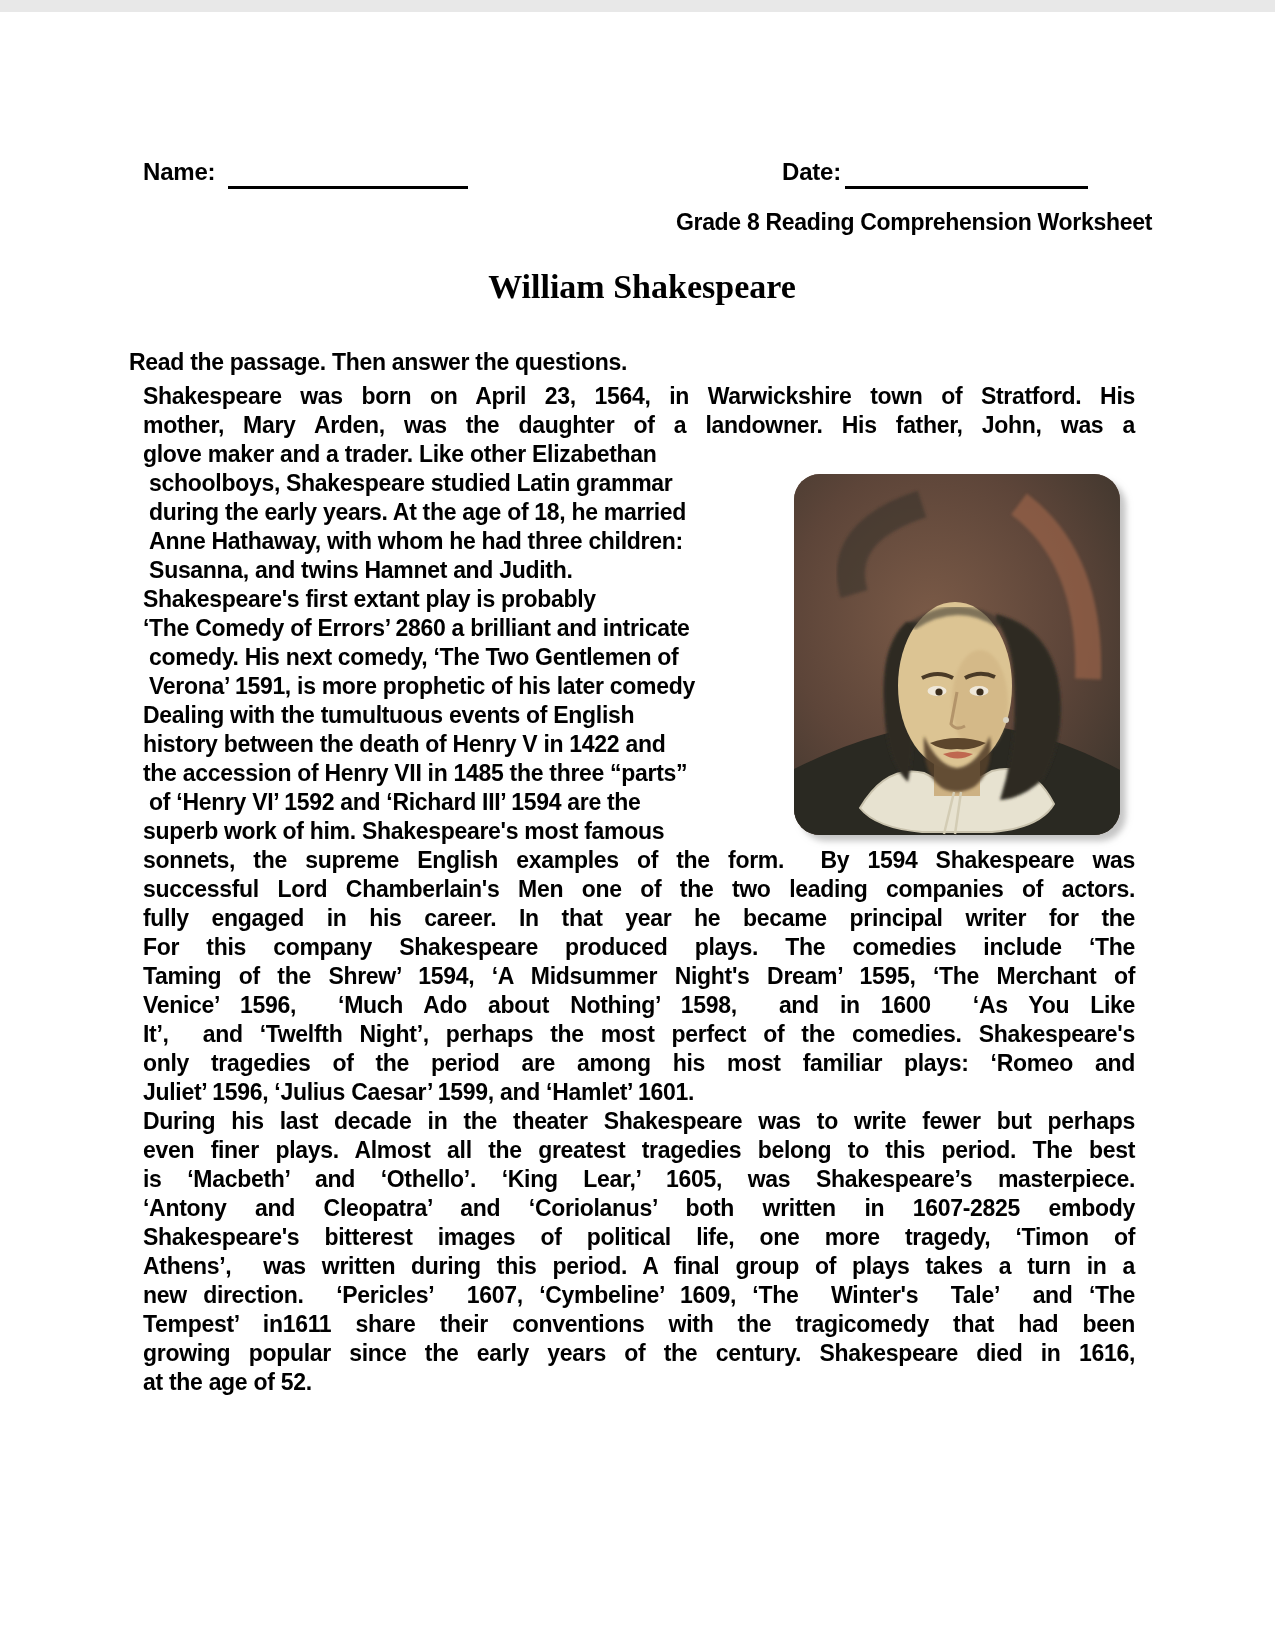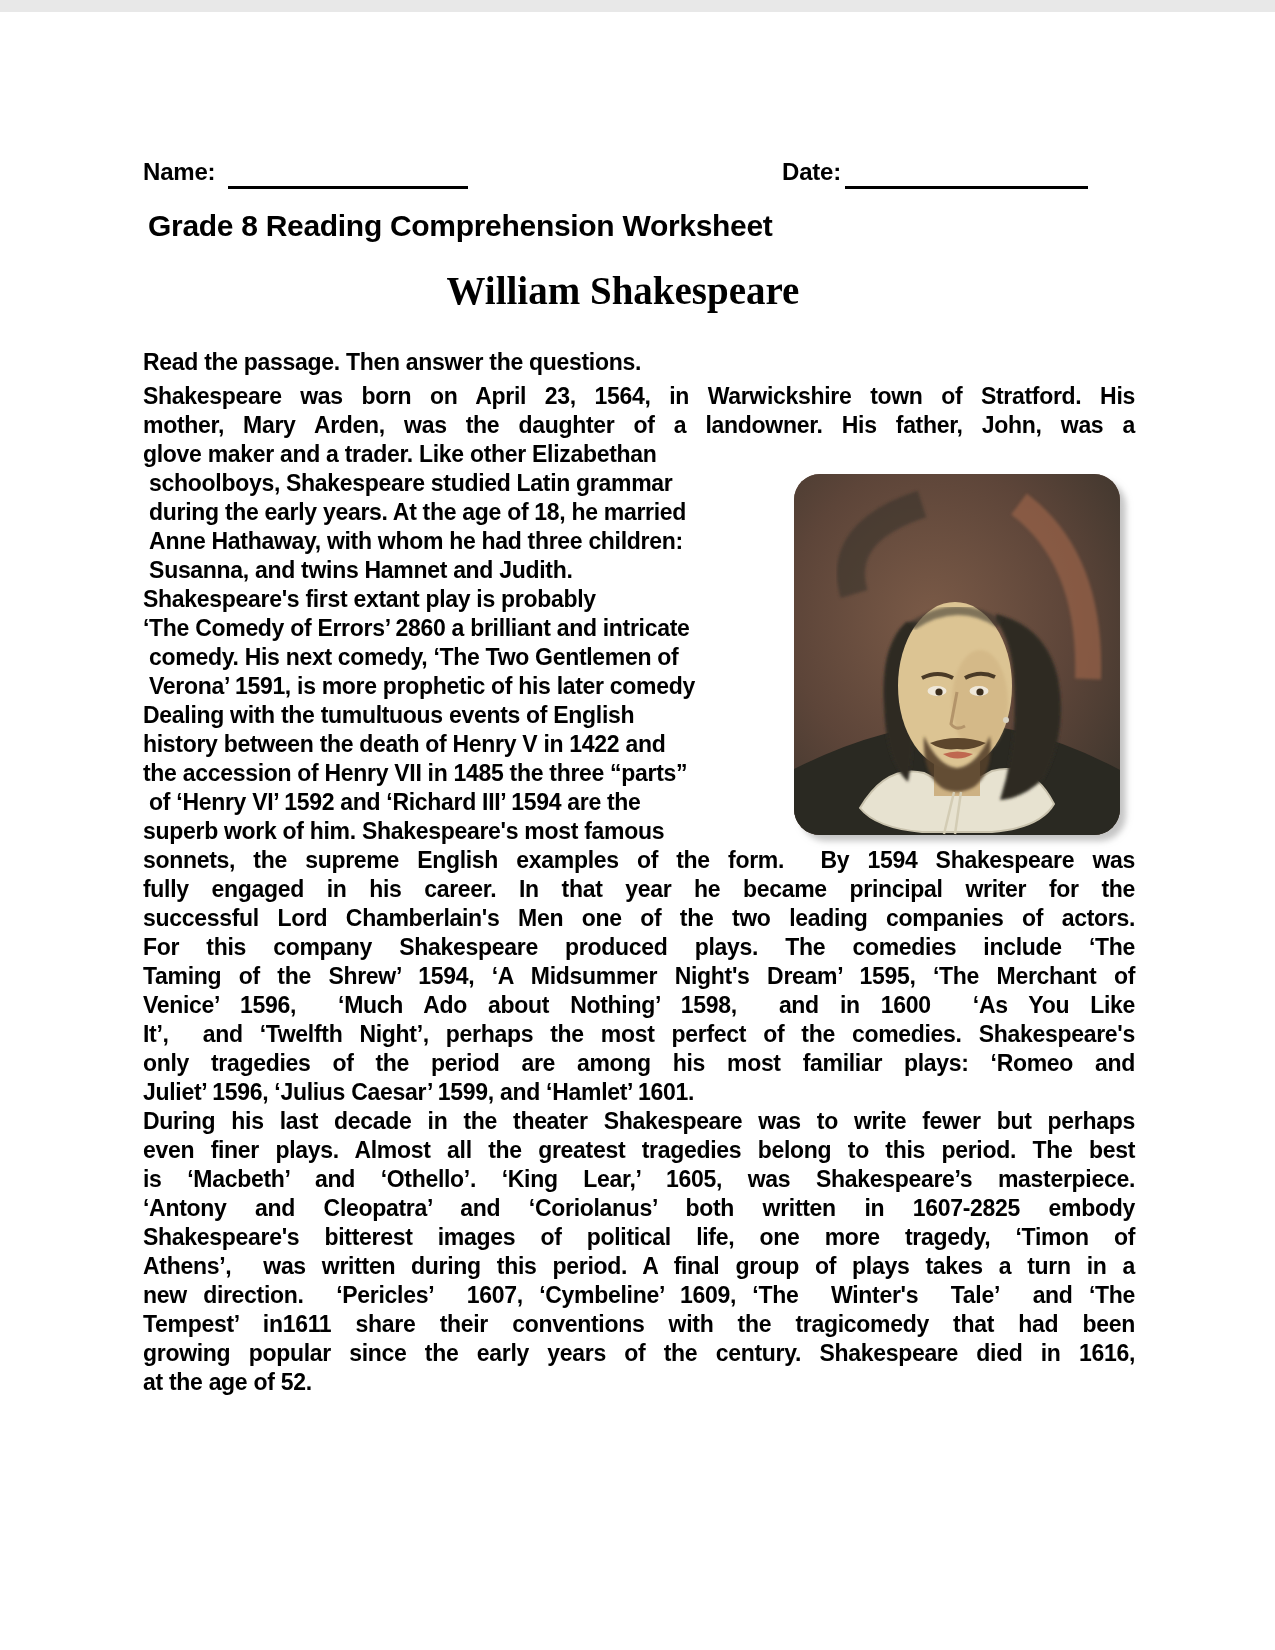--- a/index.html
+++ b/index.html
@@ -13,25 +13,25 @@
     overflow:hidden;
   }
   
   .hdr-label{position:absolute;top:146px;font-size:24px;letter-spacing:-0.2px;}
   .name-label{left:143px;}
   .date-label{left:782px;}
   .fill-line{position:absolute;top:150px;height:24px;border-bottom:3px solid #000;}
   .name-line{left:228px;width:240px;}
   .date-line{left:845px;width:243px;}
   
-  .title1{position:absolute;top:197px;left:148px;width:992px;text-align:left;
-    font-size:30px;letter-spacing:-0.3px;}
-  .title2{position:absolute;top:256px;left:127px;width:992px;text-align:center;
-    font-family:"Liberation Serif",serif;font-size:39px;}
-  .instruction{position:absolute;top:337px;left:143px;font-size:23px;letter-spacing:-0.3px;}
+  .title1{position:absolute;top:197px;left:160px;width:992px;text-align:right;
+    font-size:23px;letter-spacing:-0.3px;}
+  .title2{position:absolute;top:256px;left:146px;width:992px;text-align:center;
+    font-family:"Liberation Serif",serif;font-size:34px;}
+  .instruction{position:absolute;top:337px;left:129px;font-size:23px;letter-spacing:-0.3px;}
   
   .passage{position:absolute;top:370px;left:143px;width:992px;
     font-size:23px;line-height:29px;letter-spacing:-0.3px;}
   .ln{width:100%;text-align:justify;text-align-last:justify;}
   .ln.narrow{width:652px;text-align:left;text-align-last:left;white-space:nowrap;}
   .ln.wide-end{text-align-last:left;}
   
   .portrait{
     position:absolute;left:794px;top:462px;width:326px;height:361px;
     border-radius:26px;overflow:hidden;
@@ -65,22 +65,22 @@
       <div class="ln narrow">Shakespeare's first extant play is probably</div>
       <div class="ln narrow">‘The Comedy of Errors’ 2860 a brilliant and intricate</div>
       <div class="ln narrow">&nbsp;comedy. His next comedy, ‘The Two Gentlemen of</div>
       <div class="ln narrow">&nbsp;Verona’ 1591, is more prophetic of his later comedy</div>
       <div class="ln narrow">Dealing with the tumultuous events of English</div>
       <div class="ln narrow">history between the death of Henry V in 1422 and</div>
       <div class="ln narrow">the accession of Henry VII in 1485 the three “parts”</div>
       <div class="ln narrow">&nbsp;of ‘Henry VI’ 1592 and ‘Richard III’ 1594 are the</div>
       <div class="ln narrow">superb work of him. Shakespeare's most famous</div>
       <div class="ln wide">sonnets, the supreme English examples of the form.&nbsp; By 1594 Shakespeare was</div>
+      <div class="ln wide">successful Lord Chamberlain's Men one of the two leading companies of actors.</div>
       <div class="ln wide">fully engaged in his career. In that year he became principal writer for the</div>
-      <div class="ln wide">successful Lord Chamberlain's Men one of the two leading companies of actors.</div>
       <div class="ln wide">For this company Shakespeare produced plays. The comedies include ‘The</div>
       <div class="ln wide">Taming of the Shrew’ 1594, ‘A Midsummer Night's Dream’ 1595, ‘The Merchant of</div>
       <div class="ln wide">Venice’ 1596,&nbsp; ‘Much Ado about Nothing’ 1598,&nbsp; and in 1600&nbsp; ‘As You Like</div>
       <div class="ln wide">It’,&nbsp; and ‘Twelfth Night’, perhaps the most perfect of the comedies. Shakespeare's</div>
       <div class="ln wide">only tragedies of the period are among his most familiar plays: ‘Romeo and</div>
       <div class="ln wide-end">Juliet’ 1596, ‘Julius Caesar’ 1599, and ‘Hamlet’ 1601.</div>
       <div class="ln wide">During his last decade in the theater Shakespeare was to write fewer but perhaps</div>
       <div class="ln wide">even finer plays. Almost all the greatest tragedies belong to this period. The best</div>
       <div class="ln wide">is ‘Macbeth’ and ‘Othello’. ‘King Lear,’ 1605, was Shakespeare’s masterpiece.</div>
       <div class="ln wide">‘Antony and Cleopatra’ and ‘Coriolanus’ both written in 1607-2825 embody</div>

